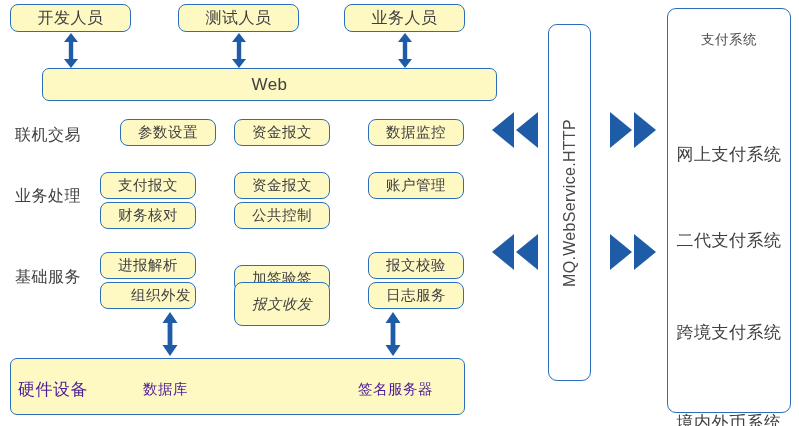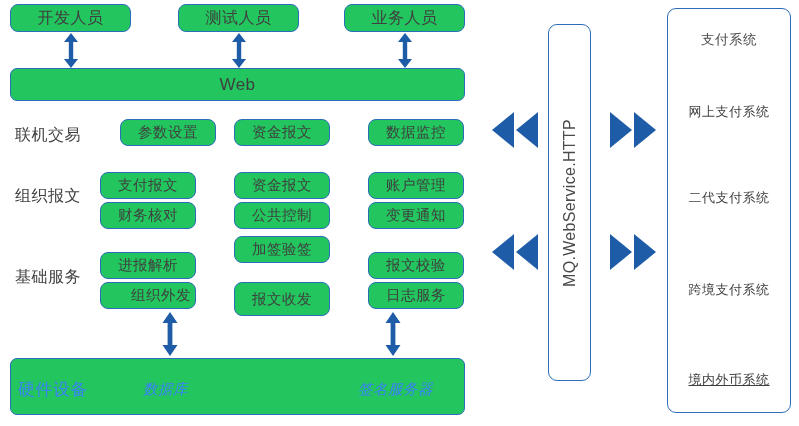--- a/index.html
+++ b/index.html
@@ -19,64 +19,65 @@
     background: #ffffff;
     overflow: hidden;
   }
 
   
   .box {
     position: absolute;
     box-sizing: border-box;
     border: 1.6px solid #2a6ebb;
     border-radius: 7px;
-    background: #22c55e;
+    background: #fef9c3;
     display: flex;
     align-items: center;
     justify-content: center;
     color: #3f3f3f;
     letter-spacing: 0.5px;
     white-space: nowrap;
   }
   .box.small {
     font-size: 14.5px;
     border-radius: 8px;
   }
   .actor {
     font-size: 16px;
     border-radius: 8px;
     border-width: 1.5px;
   }
   .webbar {
     font-size: 17px;
     border-radius: 7px;
+    margin-left: 32px;
   }
   .hwbar {
     border-radius: 7px;
     justify-content: flex-start;
   }
 
   
   .rowlabel {
     position: absolute;
     font-size: 16px;
     color: #3f3f3f;
     white-space: nowrap;
     letter-spacing: 0.5px;
   }
 
   
   .hw-text {
     position: absolute;
     white-space: nowrap;
-    color: #3b82f6;
+    color: #4c1d95;
     letter-spacing: 0.5px;
   }
   .hw-main { font-size: 17px; }
-  .hw-sub  { font-size: 14.5px; font-style: italic; }
+  .hw-sub  { font-size: 14.5px; }
 
   
   .varrow {
     position: absolute;
     width: 22px;
   }
   .varrow svg { display: block; }
 
   
   #bus {
@@ -118,24 +119,25 @@
     text-align: center;
     font-size: 13.5px;
     color: #4a4a4a;
     letter-spacing: 0.5px;
     white-space: nowrap;
   }
   .rp-item {
     position: absolute;
     width: 100%;
     text-align: center;
-    font-size: 13px;
+    font-size: 17px;
     color: #3f3f3f;
     letter-spacing: 0.5px;
     white-space: nowrap;
+    margin-top: 40px;
   }
 </style>
 </head>
 <body>
 
 <div id="canvas">
 
   <div class="box actor" style="left:10px; top:4px; width:121px; height:28px;">
     <span>开发人员</span>
   </div>
@@ -173,54 +175,51 @@
     <span>参数设置</span>
   </div>
   <div class="box small" style="left:234px; top:119px; width:96px; height:27px;">
     <span>资金报文</span>
   </div>
   <div class="box small" style="left:368px; top:119px; width:96px; height:27px;">
     <span>数据监控</span>
   </div>
 
   <div class="rowlabel" style="left:15px; top:186px;">
-    <span>组织报文</span>
+    <span>业务处理</span>
   </div>
   <div class="box small" style="left:100px; top:172px; width:96px; height:27px;">
     <span>支付报文</span>
   </div>
   <div class="box small" style="left:100px; top:202px; width:96px; height:27px;">
     <span>财务核对</span>
   </div>
   <div class="box small" style="left:234px; top:172px; width:96px; height:27px;">
     <span>资金报文</span>
   </div>
   <div class="box small" style="left:234px; top:202px; width:96px; height:27px;">
     <span>公共控制</span>
   </div>
   <div class="box small" style="left:368px; top:172px; width:96px; height:27px;">
     <span>账户管理</span>
   </div>
-  <div class="box small" style="left:368px; top:202px; width:96px; height:27px;">
-    <span>变更通知</span>
-  </div>
 
   <div class="rowlabel" style="left:15px; top:267px;">
     <span>基础服务</span>
   </div>
   <div class="box small" style="left:100px; top:252px; width:96px; height:27px;">
     <span>进报解析</span>
   </div>
   <div class="box small" style="left:100px; top:282px; width:96px; height:27px;padding-left:26px;">
     <span>组织外发</span>
   </div>
-  <div class="box small" style="left:234px; top:236px; width:96px; height:27px;">
+  <div class="box small" style="left:234px; top:265px; width:96px; height:27px;">
     <span>加签验签</span>
   </div>
-  <div class="box small" style="left:234px; top:282px; width:96px; height:34px;">
+  <div class="box small" style="left:234px; top:282px; width:96px; height:44px;font-style:italic;">
     <span>报文收发</span>
   </div>
   <div class="box small" style="left:368px; top:252px; width:96px; height:27px;">
     <span>报文校验</span>
   </div>
   <div class="box small" style="left:368px; top:282px; width:96px; height:27px;">
     <span>日志服务</span>
   </div>
 
   <div class="varrow" style="left:158px; top:312px; height:44px;">

